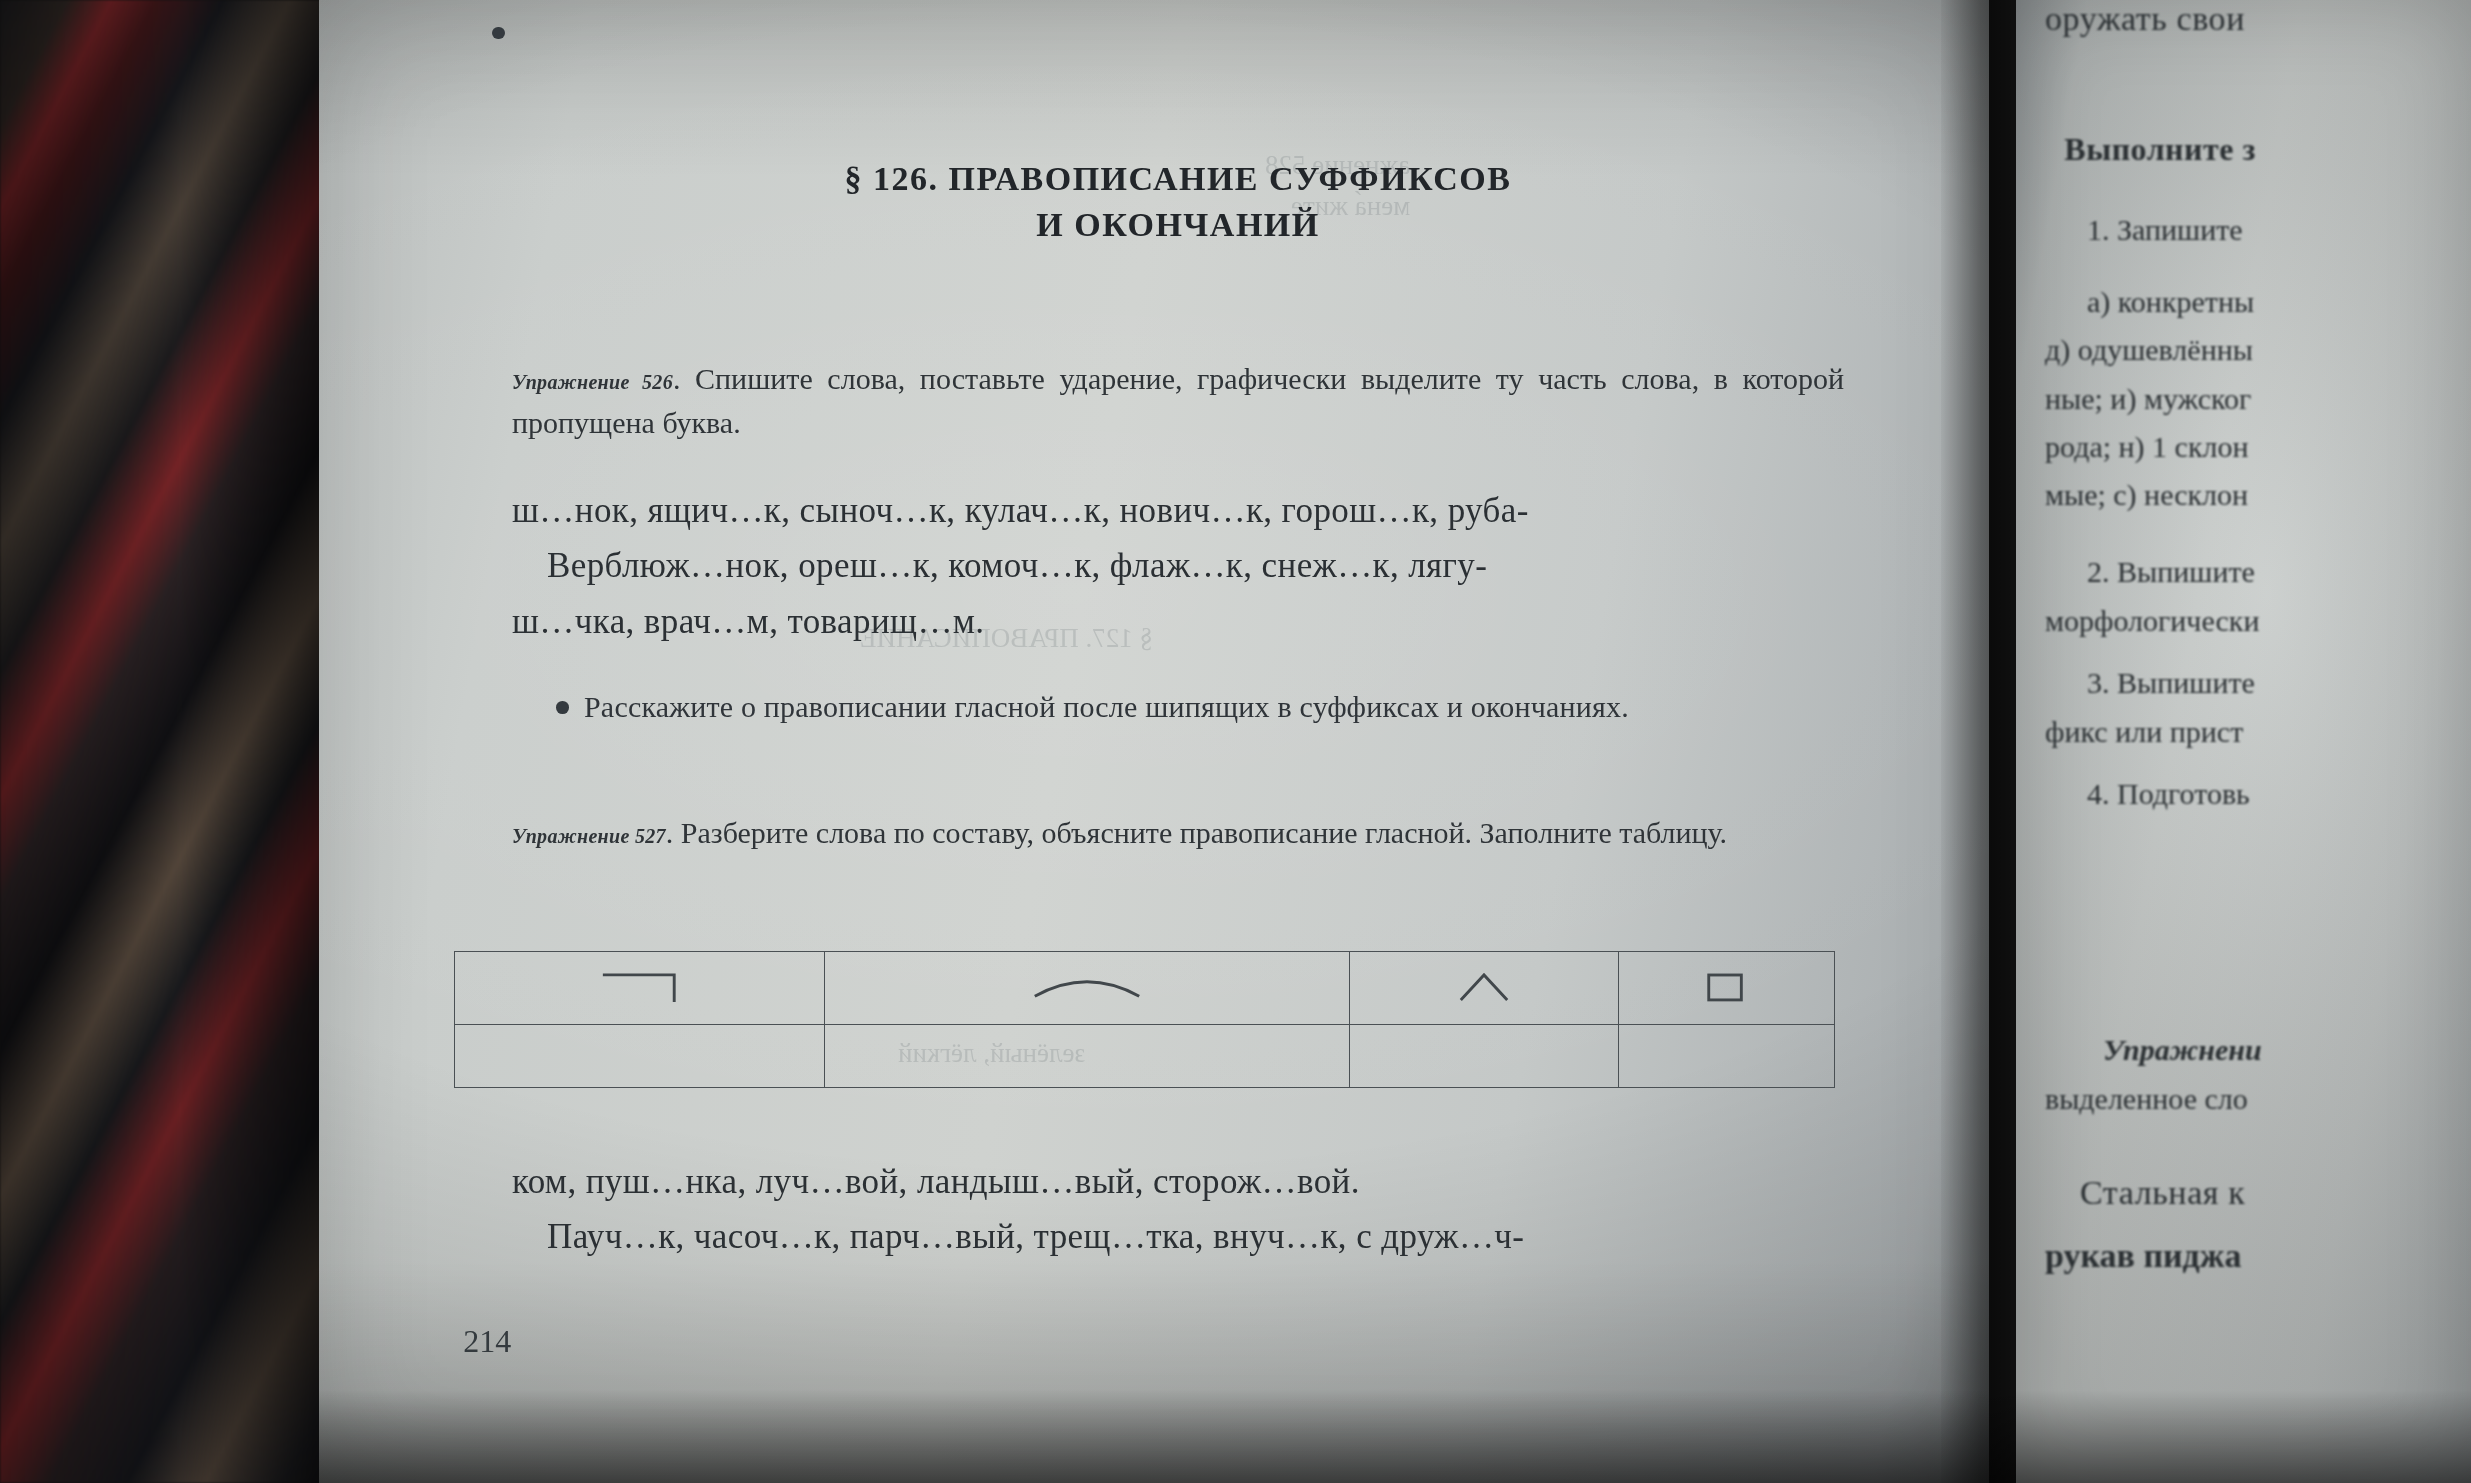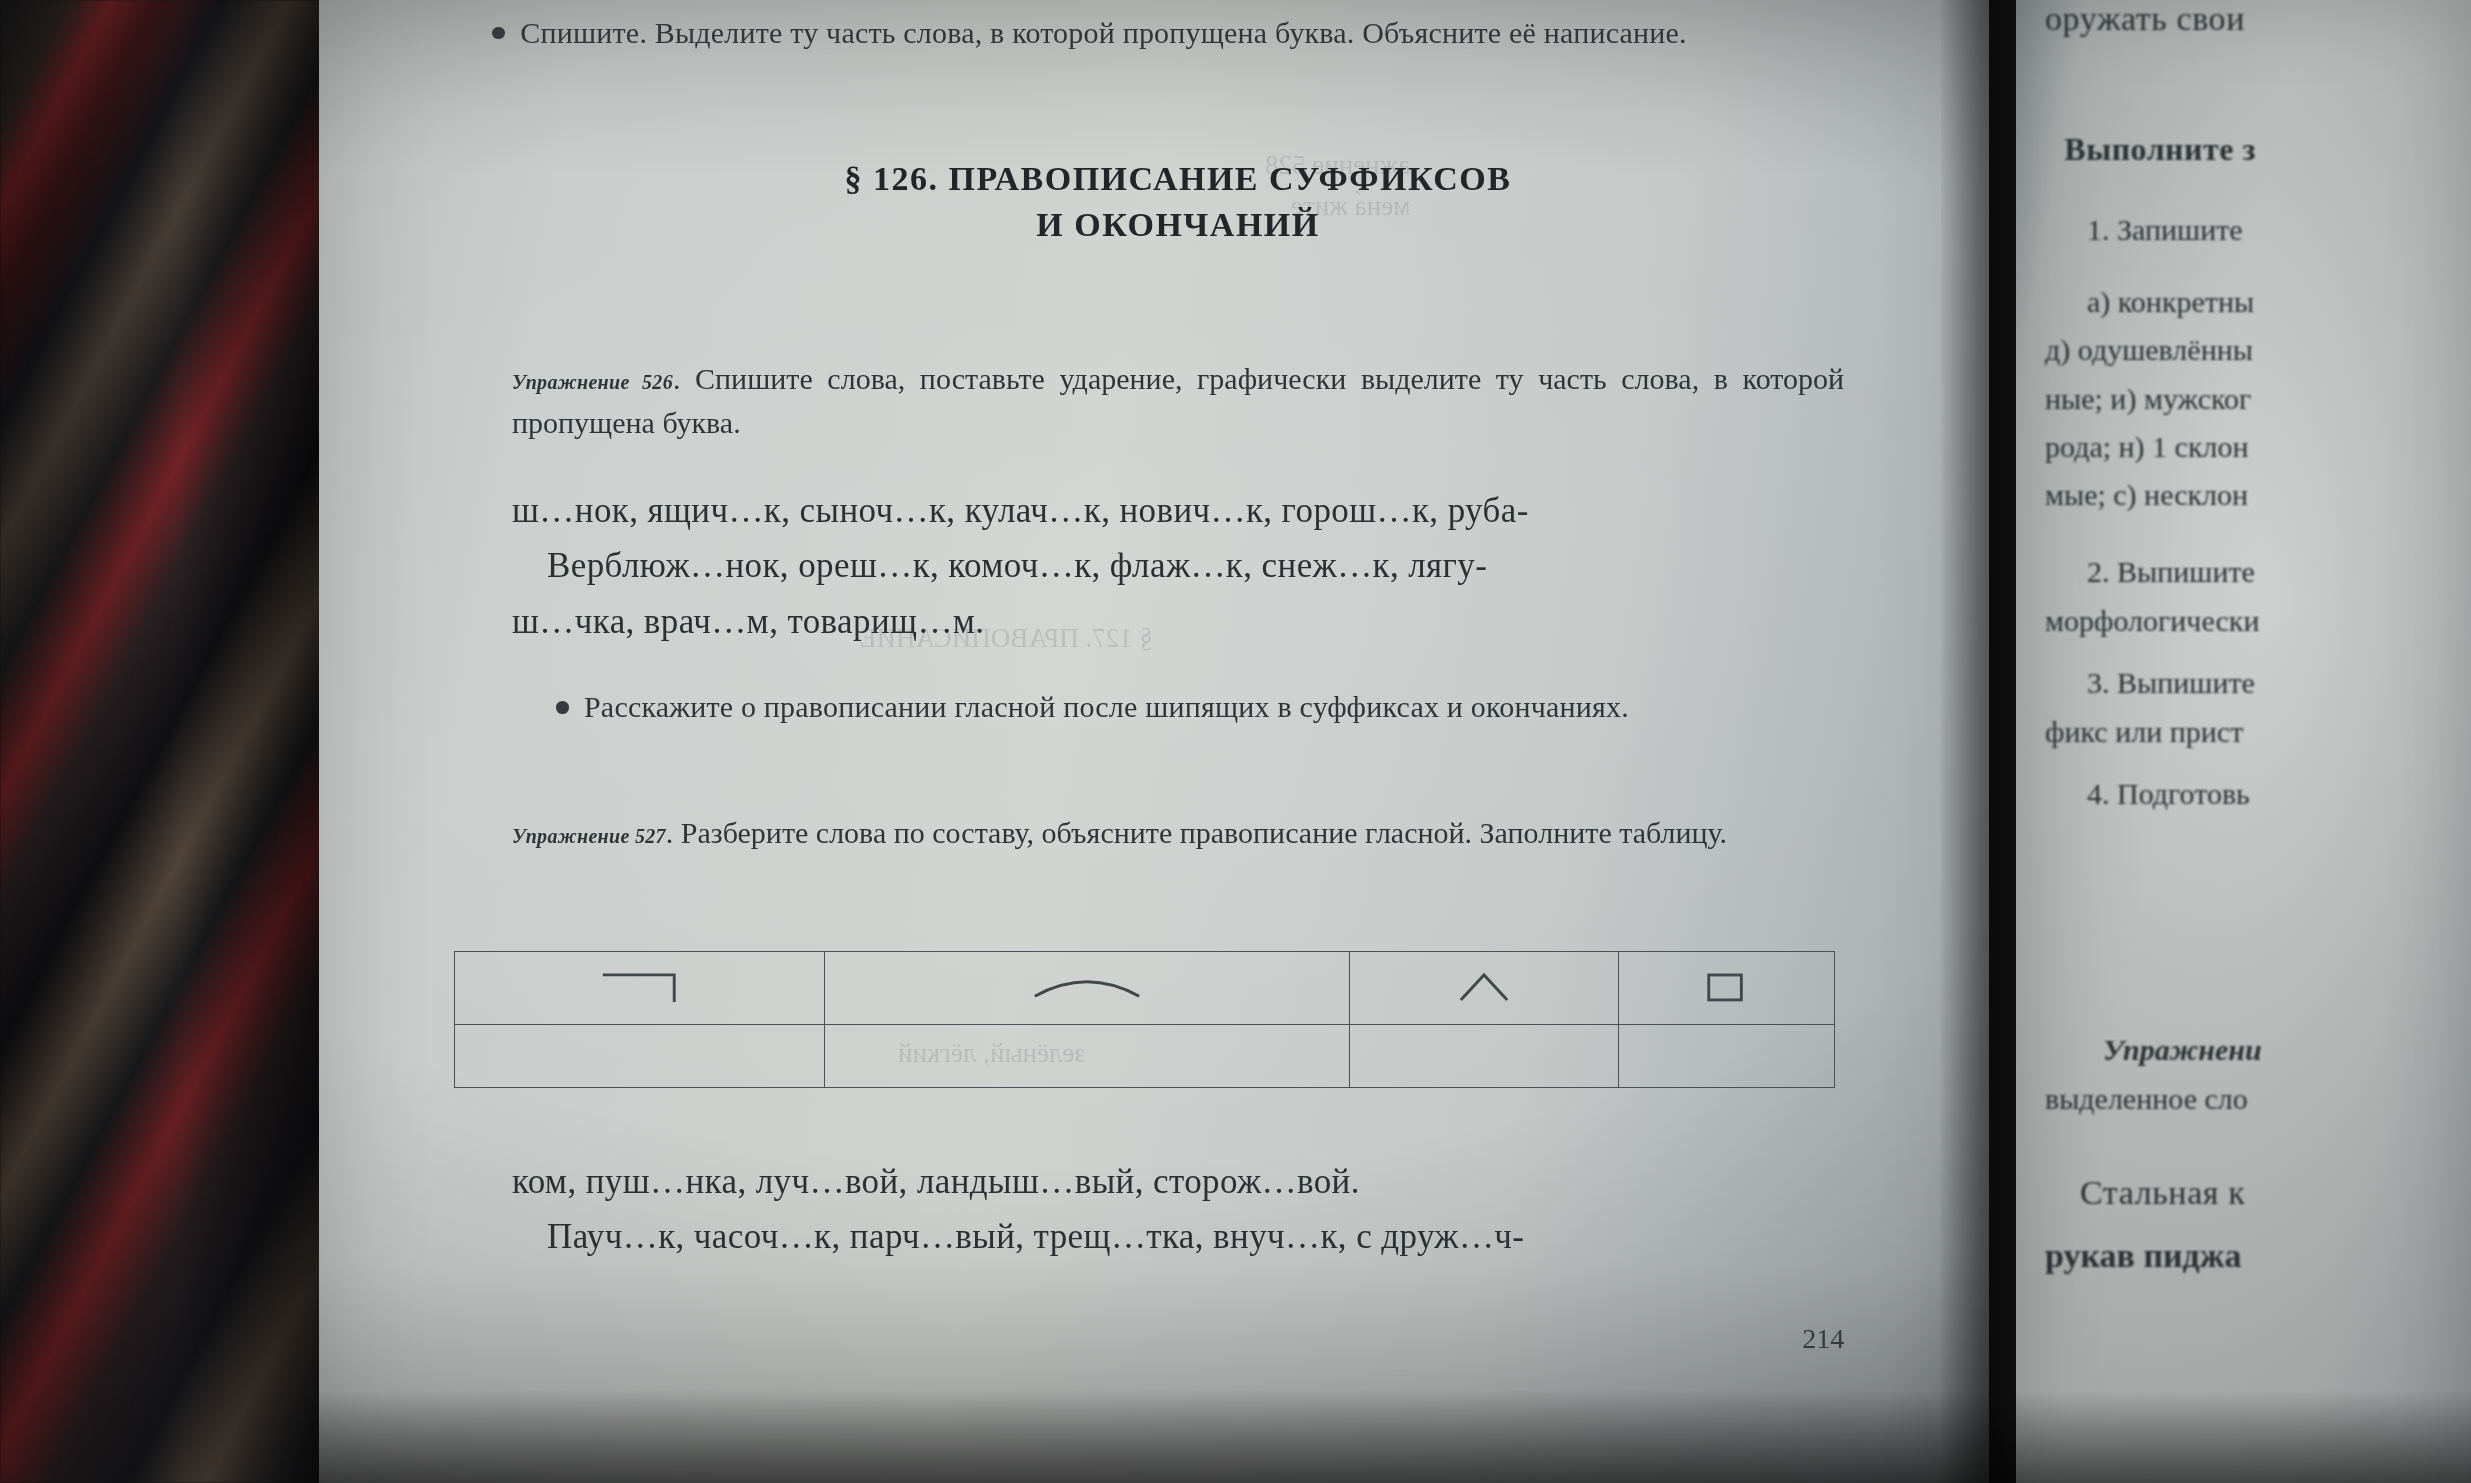--- a/index.html
+++ b/index.html
@@ -150,22 +150,22 @@
     height: 60px;
     text-align: center;
     vertical-align: middle;
   }
   .morph-table tr.row-head td { height: 70px; }
   .sym { display: inline-block; width: 100%; height: 39px; }
 
   .page-number {
     position: absolute;
     left: 0; right: 8px;
-    text-align: right;
-    font-size: 28px;
+    text-align: left;
+    font-size: 32px;
     color: #343a3e;
   }
 
   
   .col-right {
     position: absolute;
     left: 29px; top: 0;
     width: 454px;
     color: #2b3033;
   }
@@ -201,21 +201,21 @@
     <div class="vignette"></div>
 
     <div class="ghost" style="left:946px; top:145px;">  ажнение 528
   мена́ жите  </div>
     <div class="ghost" style="left:541px; top:618px;">   § 127. ПРАВОПИСАНИЕ</div>
     <div class="ghost" style="left:579px; top:1033px;">   зелёный, лёгкий</div>
 
     <div class="col-left">
 
       <div class="bullet-para blur-soft" style="position:absolute; left:19.3px; top:11.6px; width:1371px;">
-        <span class="bullet-dot"></span><span>Спишите. Выделите ту часть слова, в которой пропущена буква. Объясните её написание.</span>
+        <span class="bullet-dot"></span>
       </div>
 
       <div class="section-title blur-soft" style="position:absolute; left:58px; top:156px; width:1294px;">
         <div>§ 126. ПРАВОПИСАНИЕ СУФФИКСОВ</div>
         <div>И ОКОНЧАНИЙ</div>
       </div>
 
       <div class="body-para blur-soft" style="position:absolute; left:39px; top:357px; width:1332px;">
         <span class="indent"></span><span class="ex-head">Упражнение 526</span><span>. Спишите слова, поставьте ударение, графически выделите ту часть слова, в которой пропущена буква.</span>
       </div>

